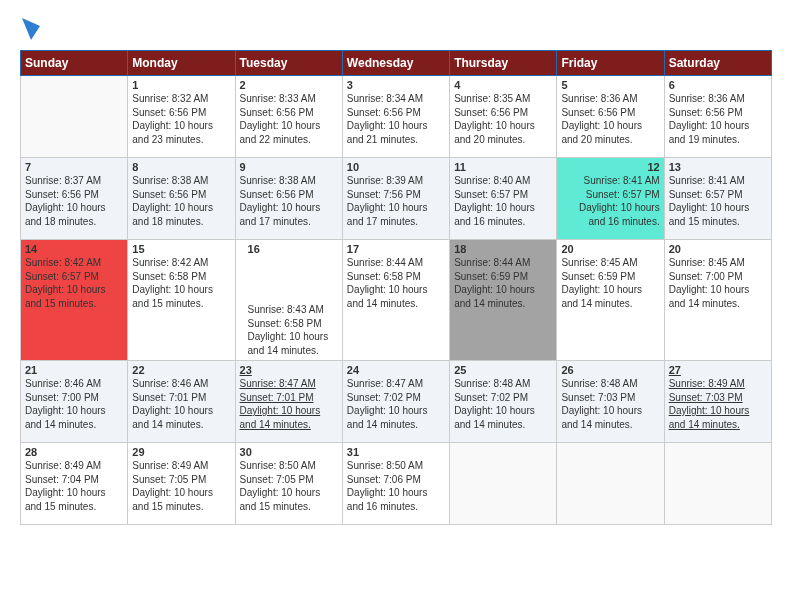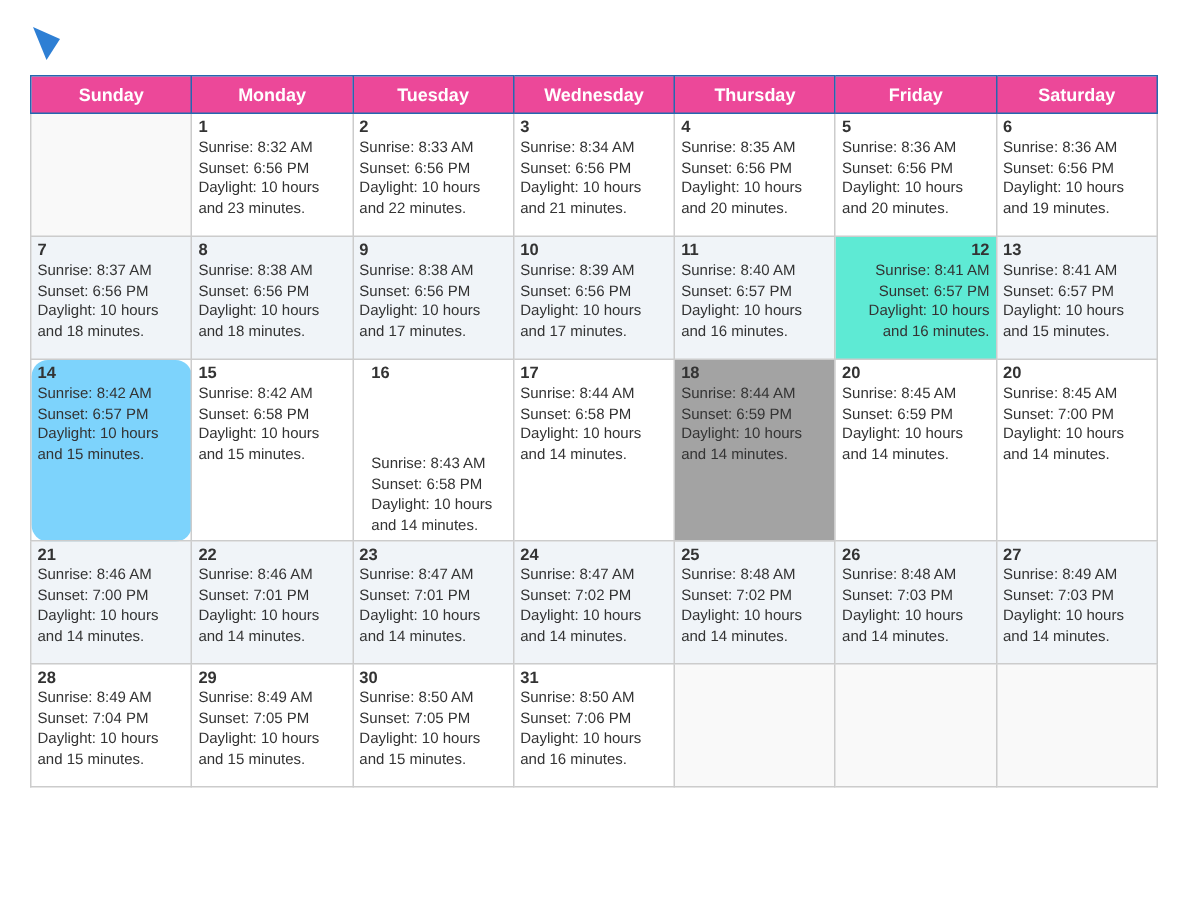--- a/index.html
+++ b/index.html
@@ -91,21 +91,21 @@
     .day-info {
       font-size: 10px;
       line-height: 1.35;
       color: #333;
     }
     .empty {
       background: #f9f9f9;
     }
     tr:nth-child(odd) td { background: #fff; }
     tr:nth-child(even) td { background: #f5f5f5; }
-    .calendar thead tr th { background: #ec4899; text-align: center; }
+    .calendar thead tr th { background: #7f1d1d; }
   </style>
 </head>
 <body>
 
 <div class="page">
   <div class="header">
     <div class="logo">
       <div style="display:flex;align-items:center;">
         <div class="logo-text">
           <span class="logo-general"></span>
@@ -198,21 +198,21 @@
           <td style="background: rgb(240, 244, 248);">
             <span class="day-num">9</span>
             <div class="day-info" style="white-space: pre-line;">Sunrise: 8:38 AM
 Sunset: 6:56 PM
 Daylight: 10 hours
 and 17 minutes.</div>
           </td>
           <td style="background: rgb(240, 244, 248);">
             <span class="day-num">10</span>
             <div class="day-info" style="white-space: pre-line;">Sunrise: 8:39 AM
-Sunset: 6:56 PM
+Sunset: 7:56 PM
 Daylight: 10 hours
 and 17 minutes.</div>
           </td>
           <td style="background: rgb(240, 244, 248);">
             <span class="day-num">11</span>
             <div class="day-info" style="white-space: pre-line;">Sunrise: 8:40 AM
 Sunset: 6:57 PM
 Daylight: 10 hours
 and 16 minutes.</div>
           </td>
@@ -225,21 +225,21 @@
           </td>
           <td style="background: rgb(240, 244, 248);">
             <span class="day-num">13</span>
             <div class="day-info" style="white-space: pre-line;">Sunrise: 8:41 AM
 Sunset: 6:57 PM
 Daylight: 10 hours
 and 15 minutes.</div>
           </td>
         </tr>
         <tr>
-          <td style="background: #7dd3fc; border-radius: 11px;">
+          <td style="background: #ef4444;">
             <span class="day-num">14</span>
             <div class="day-info" style="white-space: pre-line;">Sunrise: 8:42 AM
 Sunset: 6:57 PM
 Daylight: 10 hours
 and 15 minutes.</div>
           </td>
           <td style="background: rgb(255, 255, 255); margin-left: 14px;">
             <span class="day-num">15</span>
             <div class="day-info" style="white-space: pre-line;">Sunrise: 8:42 AM
 Sunset: 6:58 PM
@@ -290,21 +290,21 @@
 Daylight: 10 hours
 and 14 minutes.</div>
           </td>
           <td style="background: rgb(240, 244, 248);">
             <span class="day-num">22</span>
             <div class="day-info" style="white-space: pre-line;">Sunrise: 8:46 AM
 Sunset: 7:01 PM
 Daylight: 10 hours
 and 14 minutes.</div>
           </td>
-          <td style="background: rgb(240, 244, 248);">
+          <td style="background: rgb(240, 244, 248); text-decoration: underline;">
             <span class="day-num">23</span>
             <div class="day-info" style="white-space: pre-line;">Sunrise: 8:47 AM
 Sunset: 7:01 PM
 Daylight: 10 hours
 and 14 minutes.</div>
           </td>
           <td style="background: rgb(240, 244, 248);">
             <span class="day-num">24</span>
             <div class="day-info" style="white-space: pre-line;">Sunrise: 8:47 AM
 Sunset: 7:02 PM
@@ -318,21 +318,21 @@
 Daylight: 10 hours
 and 14 minutes.</div>
           </td>
           <td style="background: rgb(240, 244, 248);">
             <span class="day-num">26</span>
             <div class="day-info" style="white-space: pre-line;">Sunrise: 8:48 AM
 Sunset: 7:03 PM
 Daylight: 10 hours
 and 14 minutes.</div>
           </td>
-          <td style="background: rgb(240, 244, 248);">
+          <td style="background: rgb(240, 244, 248); text-decoration: underline;">
             <span class="day-num">27</span>
             <div class="day-info" style="white-space: pre-line;">Sunrise: 8:49 AM
 Sunset: 7:03 PM
 Daylight: 10 hours
 and 14 minutes.</div>
           </td>
         </tr>
         <tr>
           <td style="background: rgb(255, 255, 255);">
             <span class="day-num">28</span>

